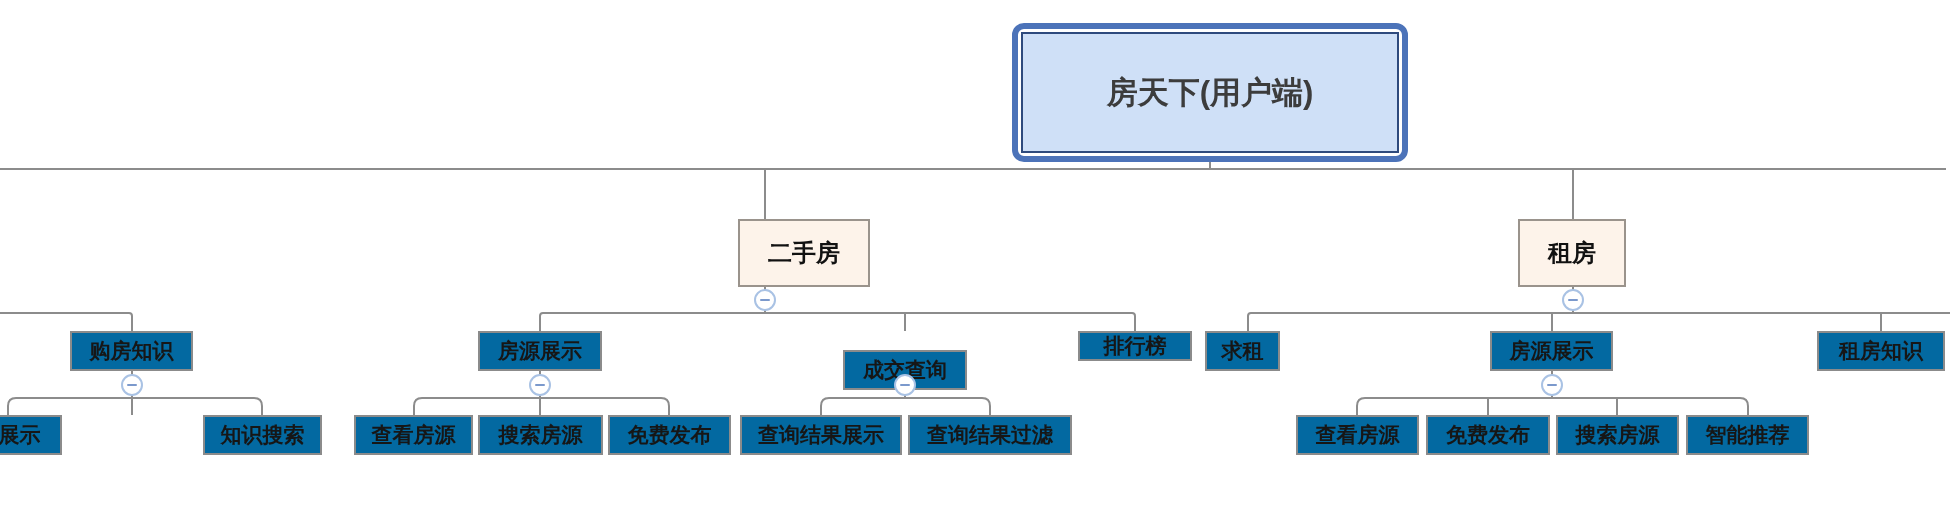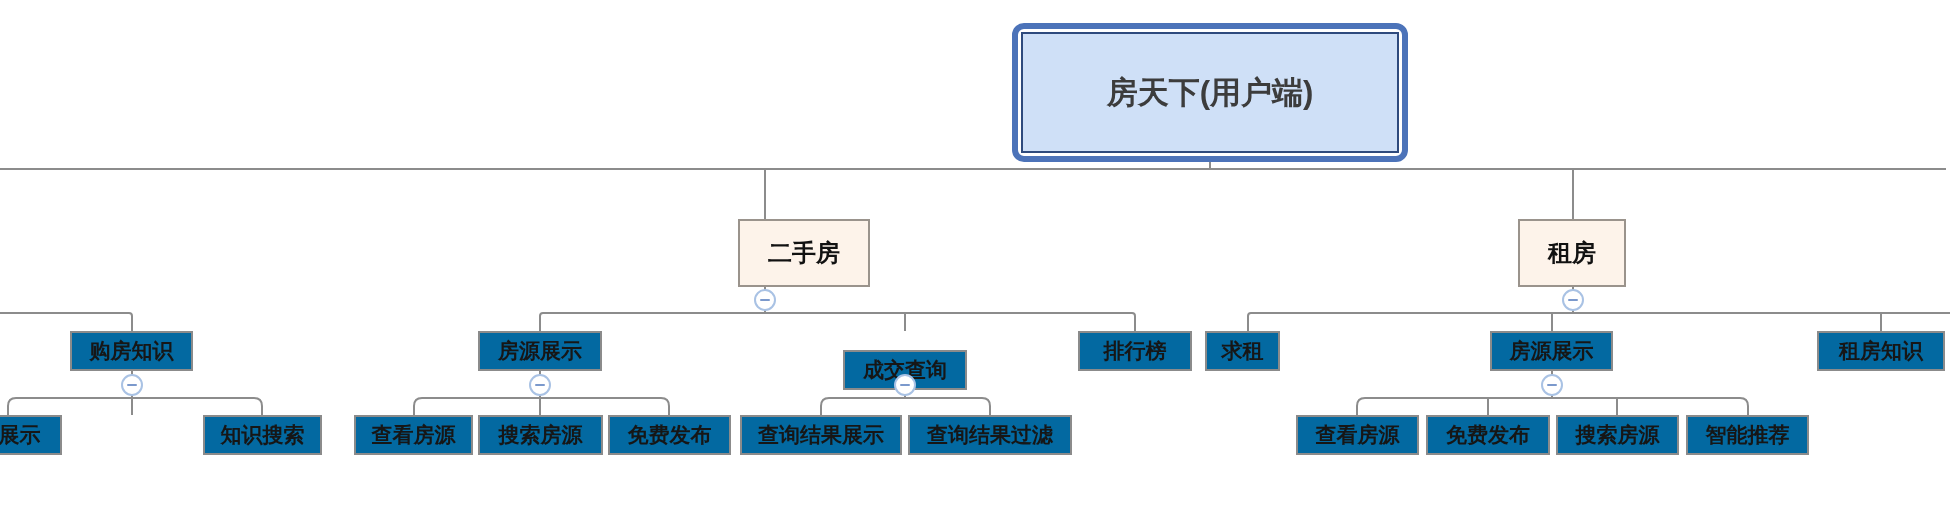--- a/index.html
+++ b/index.html
@@ -127,21 +127,21 @@
   <div class="root-outer" style="left:1012px; top:23px; width:396px; height:139px;">
     <div class="root-inner">房天下(用户端)</div>
   </div>
 
   <div class="node node-l1" style="left:738px; top:219px; width:132px; height:68px;">二手房</div>
   <div class="node node-l1" style="left:1518px; top:219px; width:108px; height:68px;">租房</div>
 
   <div class="node" style="left:70px; top:331px; width:123px; height:40px;">购房知识</div>
   <div class="node" style="left:478px; top:331px; width:124px; height:40px;">房源展示</div>
   <div class="node" style="left:843px; top:331px; width:124px; height:40px;margin-top:19px;">成交查询</div>
-  <div class="node" style="left:1078px; top:331px; width:114px; height:40px;">排行榜</div>
+  <div class="node" style="left:1078px; top:331px; width:114px; height:30px;">排行榜</div>
   <div class="node" style="left:1205px; top:331px; width:75px; height:40px;">求租</div>
   <div class="node" style="left:1490px; top:331px; width:123px; height:40px;">房源展示</div>
   <div class="node" style="left:1817px; top:331px; width:128px; height:40px;">租房知识</div>
 
   <div class="node" style="left:-23px; top:415px; width:85px; height:40px;">展示</div>
   <div class="node" style="left:203px; top:415px; width:119px; height:40px;">知识搜索</div>
   <div class="node" style="left:354px; top:415px; width:119px; height:40px;">查看房源</div>
   <div class="node" style="left:478px; top:415px; width:125px; height:40px;">搜索房源</div>
   <div class="node" style="left:608px; top:415px; width:123px; height:40px;">免费发布</div>
   <div class="node" style="left:740px; top:415px; width:162px; height:40px;">查询结果展示</div>

